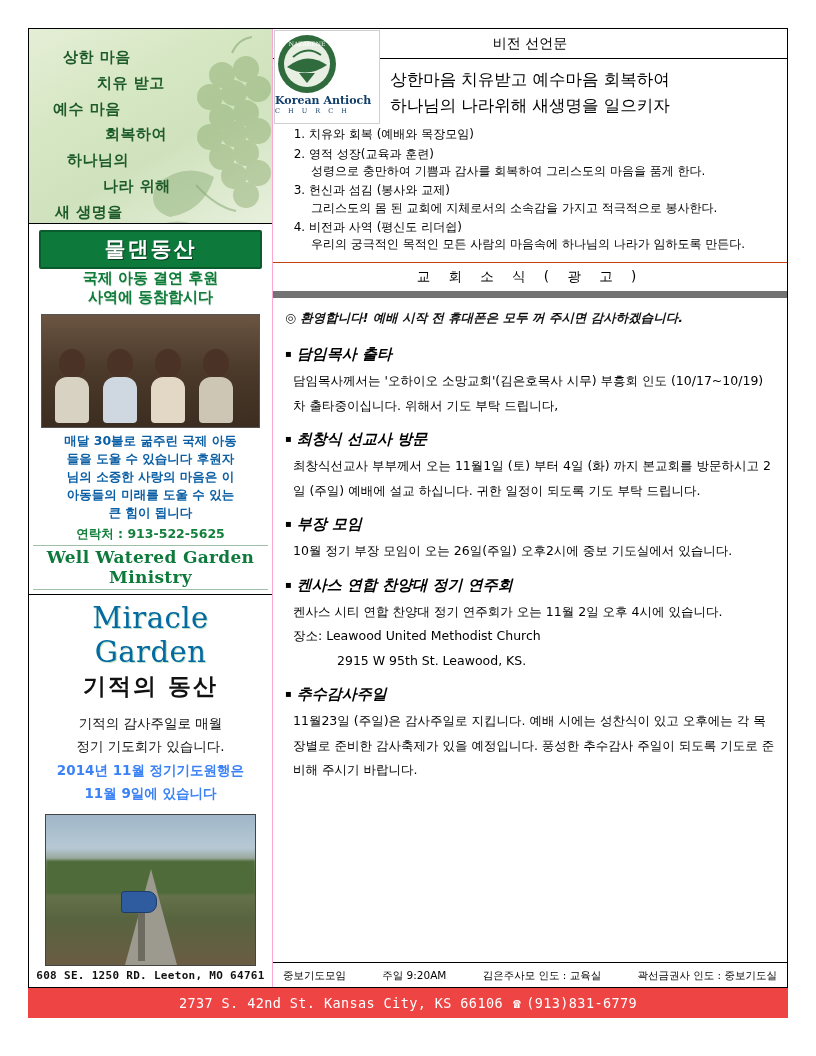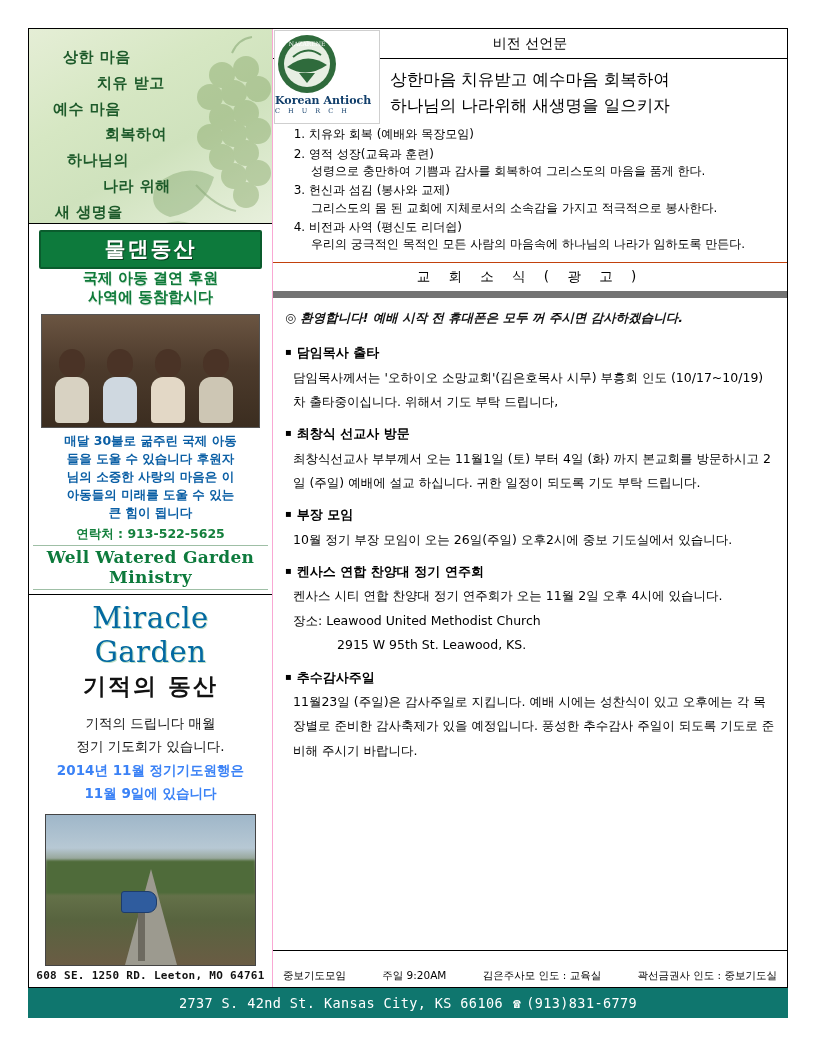--- a/index.html
+++ b/index.html
@@ -299,51 +299,52 @@
   .welcome {
     font-style: italic;
     font-weight: bold;
     color: #111;
     font-size: 12.5px;
     margin-bottom: 10px;
   }
   .item { margin-bottom: 7px; }
   .item-title {
     font-weight: bold;
-    font-size: 13px;
+    font-size: 15px;
+    font-style: italic;
   }
   .item-title:before {
     content: "\25AA";
     font-size: 10px;
     margin-right: 5px;
     vertical-align: 2px;
   }
   .item-text {
     padding-left: 8px;
     font-size: 12.5px;
     line-height: 1.95;
   }
   .item-text .indent { display: block; padding-left: 44px; }
   .news-foot {
     border-top: 1px solid #000;
     display: flex;
     justify-content: space-between;
     font-size: 10.5px;
-    padding: 18px 10px 4px;
+    padding: 6px 10px 4px;
   }
   .news-foot span { white-space: nowrap; }
 
   
   .footer-bar {
     position: absolute;
     left: 28px;
     top: 988px;
     width: 760px;
     height: 30px;
-    background: #0f766e;
+    background: #ef4444;
     color: #fff;
     display: flex;
     align-items: center;
     justify-content: center;
     font-family: "DejaVu Sans Mono", "Liberation Mono", monospace;
     font-size: 13.5px;
     letter-spacing: .4px;
   }
   .footer-bar .phone-icon { margin: 0 5px 0 10px; font-size: 13px; }
 
@@ -463,21 +464,21 @@
           <div>큰 힘이 됩니다</div>
         </div>
         <div class="ad1-contact">연락처 : 913-522-5625</div>
         <div class="ad1-logo">Well Watered Garden Ministry</div>
       </div>
 
       <div class="ad2">
         <div class="ad2-title-en">Miracle Garden</div>
         <div class="ad2-title-ko">기적의 동산</div>
         <div class="ad2-body">
-          <div>기적의 드립니다 매월</div>
+          <div>기적의 감사주일로 매월</div>
           <div>정기 기도회가  있습니다.</div>
           <div class="hl">2014년 11월 정기기도원행은</div>
           <div class="hl">11월 9일에 있습니다</div>
         </div>
         <div class="ad2-photo">
           <div class="treeline"></div>
           <div class="road"></div>
           <div class="mailbox-post"></div>
           <div class="mailbox-box"></div>
         </div>

